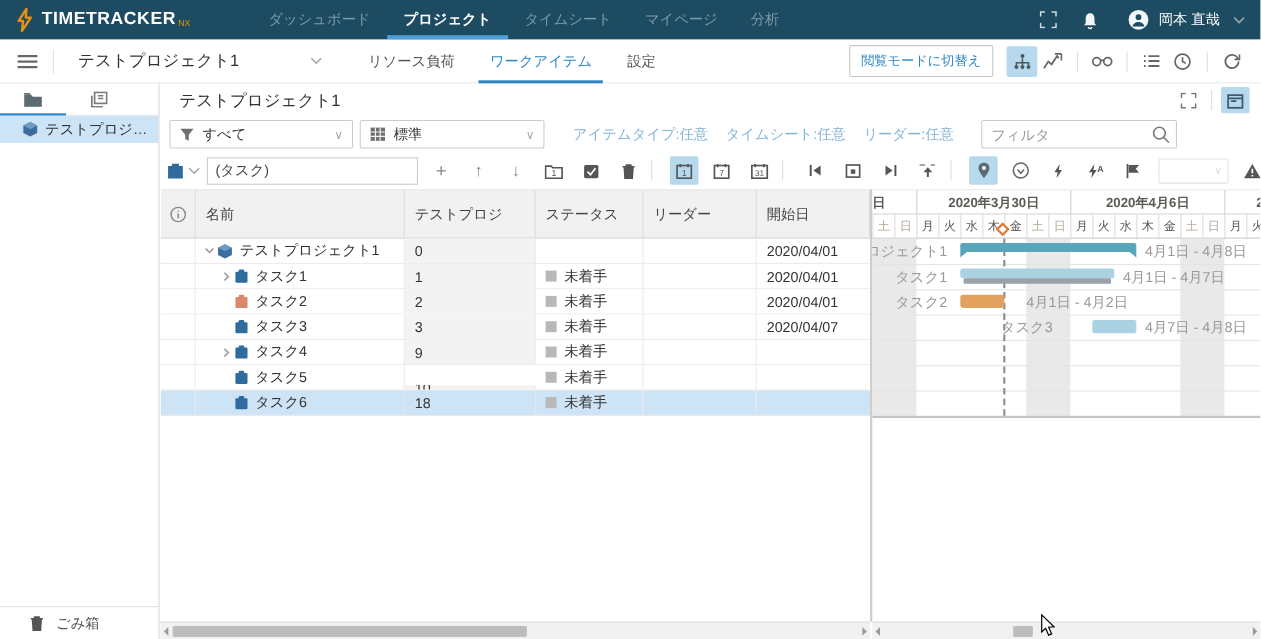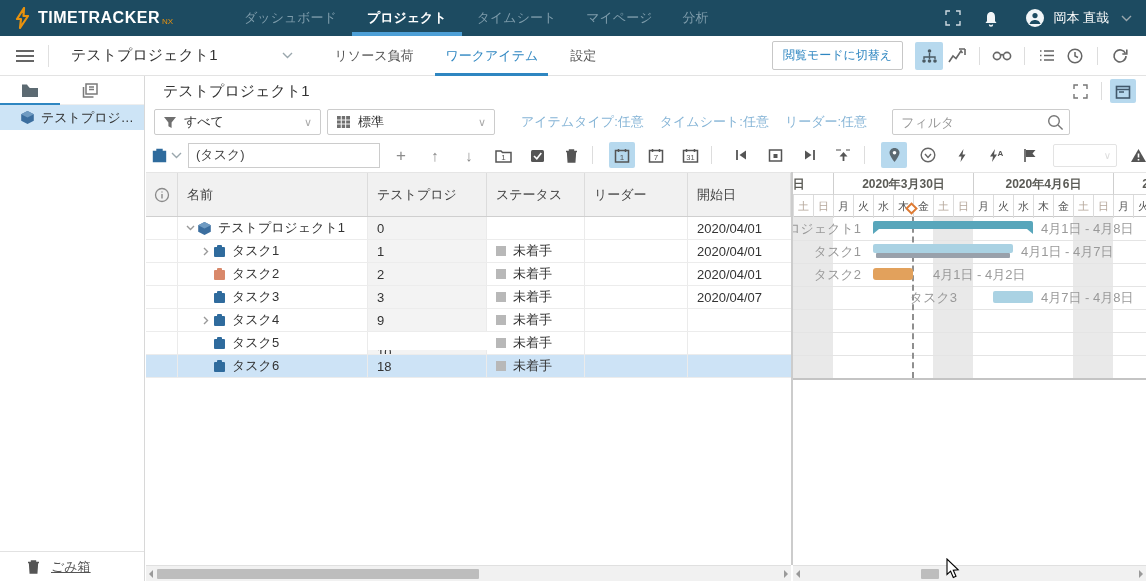--- a/index.html
+++ b/index.html
@@ -38,21 +38,21 @@
   .pb-icon.active { background:#b7d9ee; }
 
   
   .sidebar { position:absolute; top:76px; left:0; width:145px; bottom:0; background:#fff; border-right:1px solid #d8d8d8; }
   .sb-tabs { display:flex; height:29px; border-bottom:1px solid #eee; }
   .sb-tab { width:60px; display:flex; align-items:center; justify-content:center; position:relative; cursor:pointer; }
   .sb-tab.active::after { content:""; position:absolute; left:-0px; right:0; bottom:-1px; height:2px; background:#2e86c1; }
   .sb-item { height:25px; background:#cde4f6; display:flex; align-items:center; padding-left:20px; cursor:pointer; }
   .sb-item-label { margin-left:6px; white-space:nowrap; overflow:hidden; }
   .sb-trash { position:absolute; bottom:0; left:0; right:0; height:30px; border-top:1px solid #e2e2e2; display:flex; align-items:center; padding-left:16px; color:#555; cursor:pointer; }
-  .sb-trash span { margin-left:11px;text-decoration:underline; }
+  .sb-trash span { margin-left:11px; }
 
   
   .main { position:absolute; top:76px; left:146px; width:1000px; bottom:0; background:#fff; }
   .title-row { height:30px; display:flex; align-items:center; padding-left:17px; }
   .page-title { font-size:15px; color:#333; }
   .title-icons { margin-left:auto; display:flex; align-items:center; margin-right:10px; }
   .title-icons .pb-icon { width:26px; height:24px; }
 
   .filter-row { height:32px; display:flex; align-items:center; padding-left:8px; }
   .dropdown { height:26px; border:1px solid #ccc; border-radius:2px; display:flex; align-items:center; padding:0 8px; cursor:pointer; background:#fff; }

